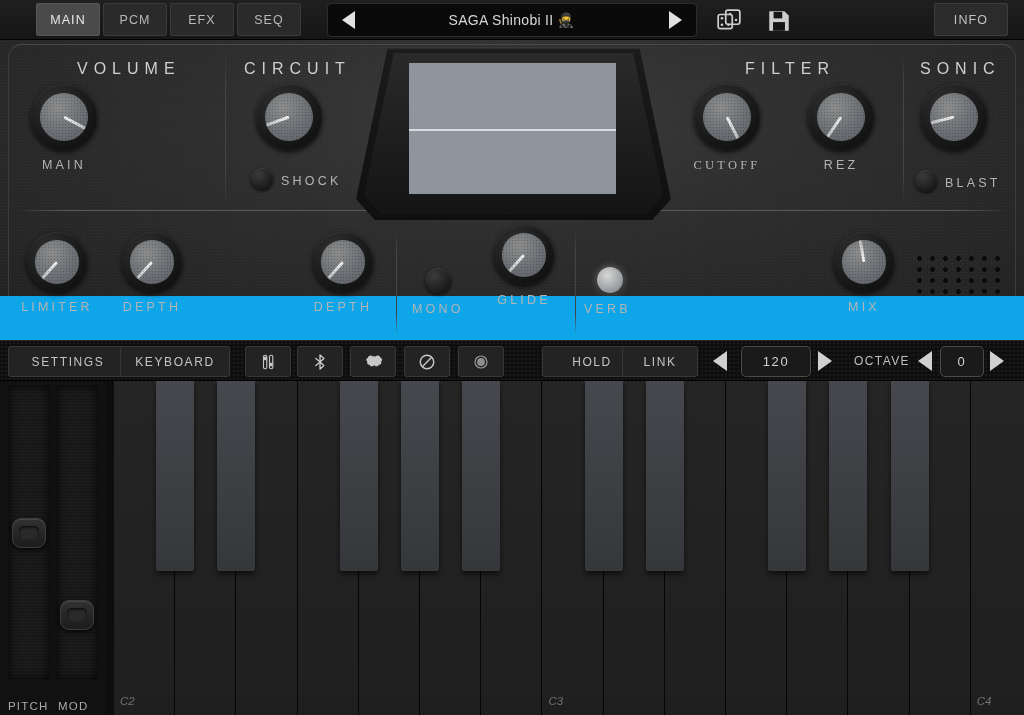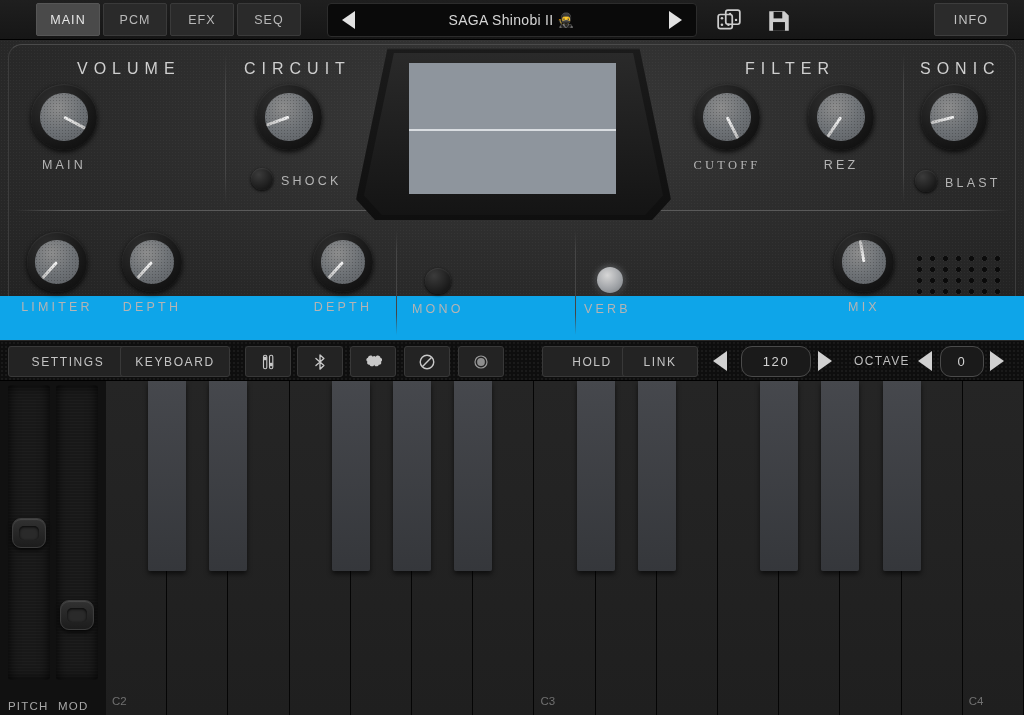--- a/index.html
+++ b/index.html
@@ -198,21 +198,21 @@
   }
   .sicon {
     position: absolute; top: 5px; width: 46px; height: 31px;
     background: #232323; border: 1px solid #383838; border-radius: 3px;
     display: flex; align-items: center; justify-content: center;
   }
   .sicon svg { width: 18px; height: 18px; fill: #c8c8c8; }
 
   .numbox {
     position: absolute; top: 5px; height: 31px;
-    background: #1a1a1a; border: 1px solid #4a4a4a; border-radius: 11px;
+    background: #1a1a1a; border: 1px solid #4a4a4a; border-radius: 5px;
     color: #d2d2d2; font-size: 13px; letter-spacing: 1.6px;
     display: flex; align-items: center; justify-content: center;
   }
   .spin { position: absolute; top: 10px; width: 0; height: 0;
     border-top: 10px solid transparent; border-bottom: 10px solid transparent; }
   .spin.l { border-right: 14px solid #d0d0d0; }
   .spin.r { border-left: 14px solid #d0d0d0; }
   .striplabel { position: absolute; top: 13px; color: #bdbdbd; font-size: 12px; letter-spacing: 1.4px; }
 
   
@@ -230,21 +230,21 @@
     background: linear-gradient(#313131, #1c1c1c);
     box-shadow: 0 2px 5px rgba(0,0,0,.9), inset 0 1px 1px rgba(255,255,255,.12);
     border: 1px solid #3c3c3c;
   }
   .wheel-grip::after {
     content:""; position:absolute; left:6px; top:7px; right:6px; bottom:7px;
     border-radius:5px; background:#2a2a2a; box-shadow: inset 0 1px 3px rgba(0,0,0,.9);
   }
   .wheel-name { position: absolute; bottom: 3px; color: #a8a8a8; font-size: 11.5px; letter-spacing: 1.2px; }
 
-  .keys { position: absolute; left: 106px; top: 0; width: 729px; height: 334px; }
+  .keys { position: absolute; left: 114px; top: 0; width: 729px; height: 334px; font-style: italic; }
   .wkey {
     position: absolute; top: 0; height: 334px;
     background: linear-gradient(#252525, #1f1f1f);
     border-right: 1px solid #050505;
   }
   .bkey {
     position: absolute; top: 0; height: 190px;
     background: linear-gradient(#46484d, #35373b);
     border-radius: 0 0 2px 2px;
     box-shadow: 0 3px 5px rgba(0,0,0,.6);
@@ -386,20 +386,28 @@
           </div>
         </div>
       <div class="lbl" style="top:68px;">DEPTH</div>
     </div>
 
     <div class="led" style="left:425px; top:228px; width:26px; height:26px;">
         <div class="bulb"></div>
       </div>
     <div class="ledlabel" style="left:412px; top:262px;">MONO</div>
 
+    <div class="knob" style="left:494px; top:185px; width:60px; height:60px;">
+      <div class="cap">
+          <div class="face">
+            <div class="ptr" style="transform: translate(-50%, 0px) rotate(42deg);"></div>
+          </div>
+        </div>
+      <div class="lbl" style="top:68px;">GLIDE</div>
+    </div>
 
     <div class="led on" style="left:597px; top:227px; width:26px; height:26px;">
         <div class="bulb"></div>
       </div>
     <div class="ledlabel" style="left:584px; top:262px;">VERB</div>
 
     <div class="knob" style="left:834px; top:192px; width:60px; height:60px;">
       <div class="cap">
           <div class="face">
             <div class="ptr" style="transform: translate(-50%, 0px) rotate(170deg);"></div>

